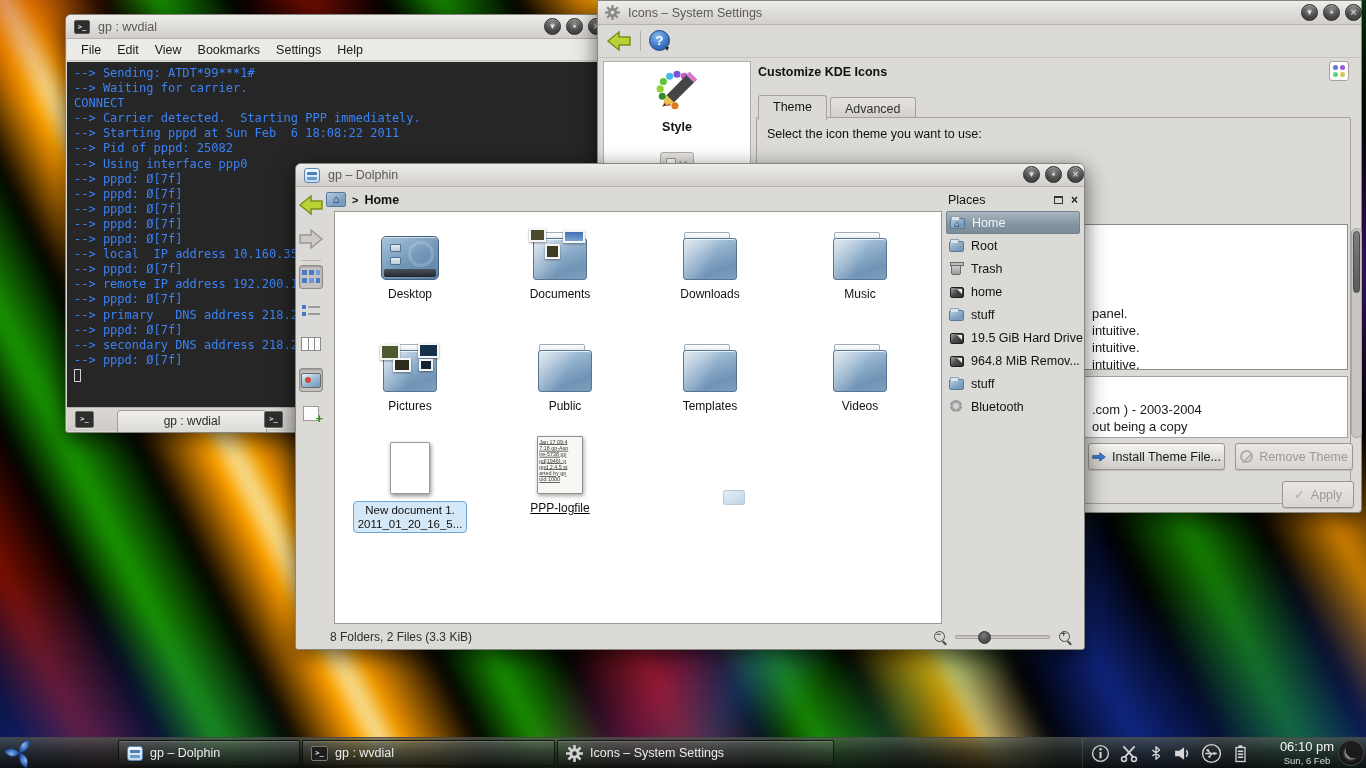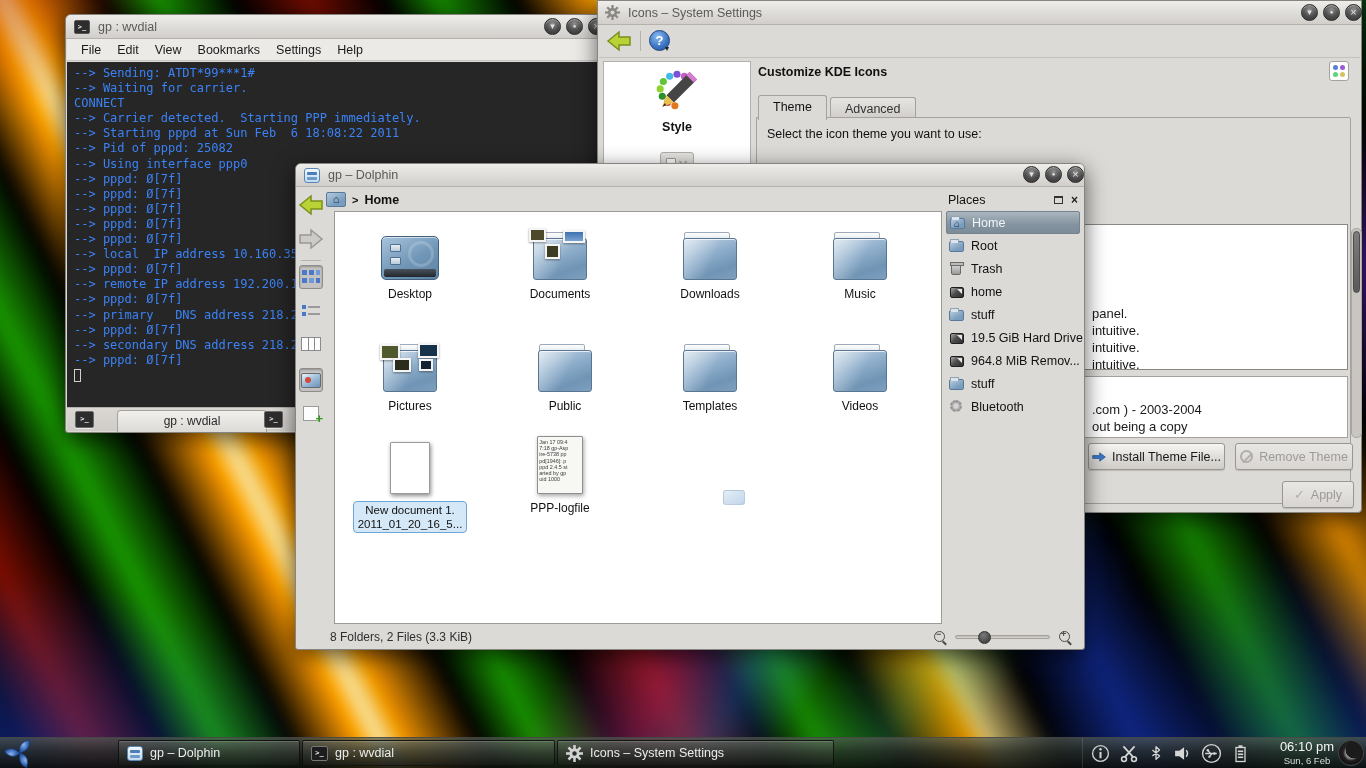--- a/index.html
+++ b/index.html
@@ -538,21 +538,21 @@
 
       <div class="cell" style="left:5px;top:220px;">
         <div class="ic" style="height:62px;">
             <div class="icon-page"></div>
           </div>
         <div class="label-selected">
           <div>New document 1.</div>
           <div>2011_01_20_16_5...</div>
         </div>
       </div>
-      <div class="cell" style="left:155px;top:220px;">
+      <div class="cell" style="left:155px;top:220px;text-decoration:underline;">
         <div class="ic" style="height:62px;">
             <div class="icon-textpage">
           <pre>Jan 17 09:4
 7:18 gp-Asp
 ire-5738 pp
 pd[1946]: p
 ppd 2.4.5 st
 arted by gp
 uid 1000</pre>
             </div>

